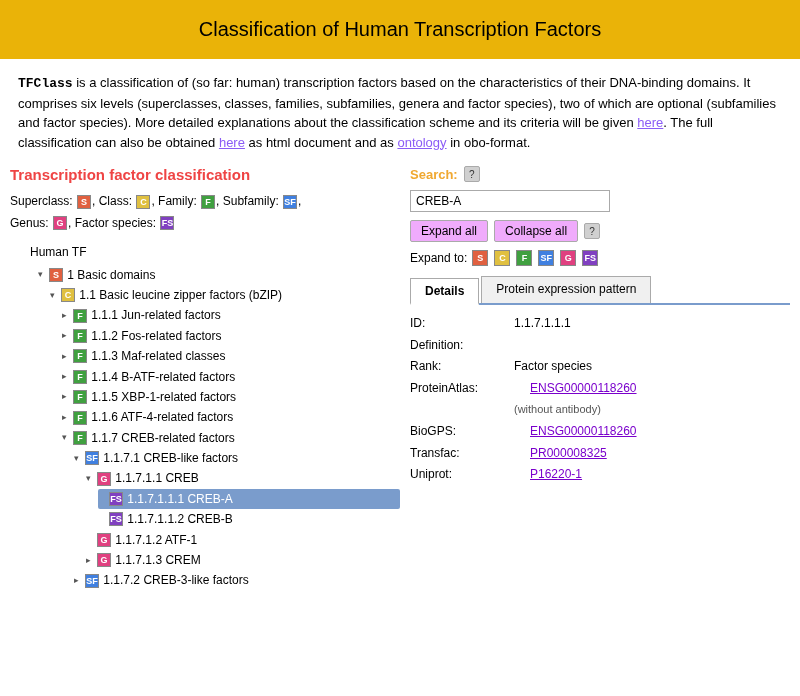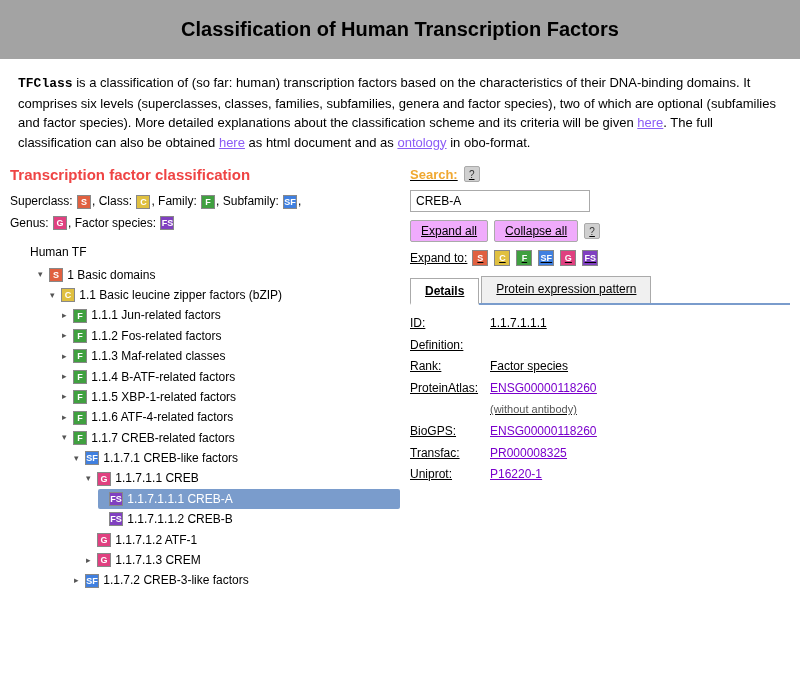--- a/index.html
+++ b/index.html
@@ -4,25 +4,25 @@
   <style>
     * { box-sizing: border-box; margin: 0; padding: 0; }
     body {
       font-family: Arial, Helvetica, sans-serif;
       font-size: 13px;
       background: #fff;
       color: #000;
       width: 800px;
     }
     .header {
-      background: #a3a3a3;
+      background: #eab308;
       text-align: center;
       padding: 18px 1px;
       font-size: 20px;
-      font-weight: bold;
+      font-weight: normal;
       color: #000;
     }
     .intro {
       padding: 14px 18px 10px 18px;
       line-height: 1.5;
       font-size: 13px;
     }
     .intro a { color: #8b5cf6; text-decoration: underline; margin-top: 28px; }
     .intro strong { font-weight: bold; font-family: Liberation Mono, monospace; }
     .main-layout {
@@ -30,21 +30,20 @@
       padding: 4px 10px 10px 10px;
       gap: 10px;
     }
     .left-panel {
       flex: 0 0 390px;
       min-width: 0;
     }
     .right-panel {
       flex: 1;
       min-width: 0;
-      text-decoration: underline;
     }
     .panel-title {
       color: #ef4444;
       font-size: 15px;
       font-weight: bold;
       margin-bottom: 8px;
     }
     .legend {
       font-size: 12px;
       margin-bottom: 8px;
@@ -122,21 +121,21 @@
       background: #d0d0d0;
       border: 1px solid #aaa;
       border-radius: 2px;
       font-size: 10px;
       text-align: center;
       line-height: 15px;
       cursor: pointer;
       color: #333;
     }
     .search-input {
-      width: 180px;
+      width: 200px;
       border: 1px solid #aaa;
       padding: 3px 5px;
       font-size: 12px;
     }
     .btn-row {
       display: flex;
       gap: 6px;
       margin-bottom: 8px;
       align-items: center;
     }
@@ -187,31 +186,31 @@
       color: #000;
       position: relative;
       bottom: -2px;
     }
     .details-table {
       font-size: 12px;
       line-height: 1.8;
     }
     .details-row {
       display: flex;
-      gap: 0;
+      gap: 24px;
     }
     .details-key {
       min-width: 80px;
       color: #000;
       font-weight: normal;
     }
     .details-val {
       color: #000;
     }
-    .details-val a { color: #7a00cc; text-decoration: underline; }
+    .details-val a { color: #7a00cc; text-decoration: underline; margin-left: 16px; }
     .prot-atlas-note {
       color: #555;
       font-size: 11px;
     }
   </style>
 </head>
 <body>
 
 <div class="header">
   <span>Classification of Human Transcription Factors</span>

